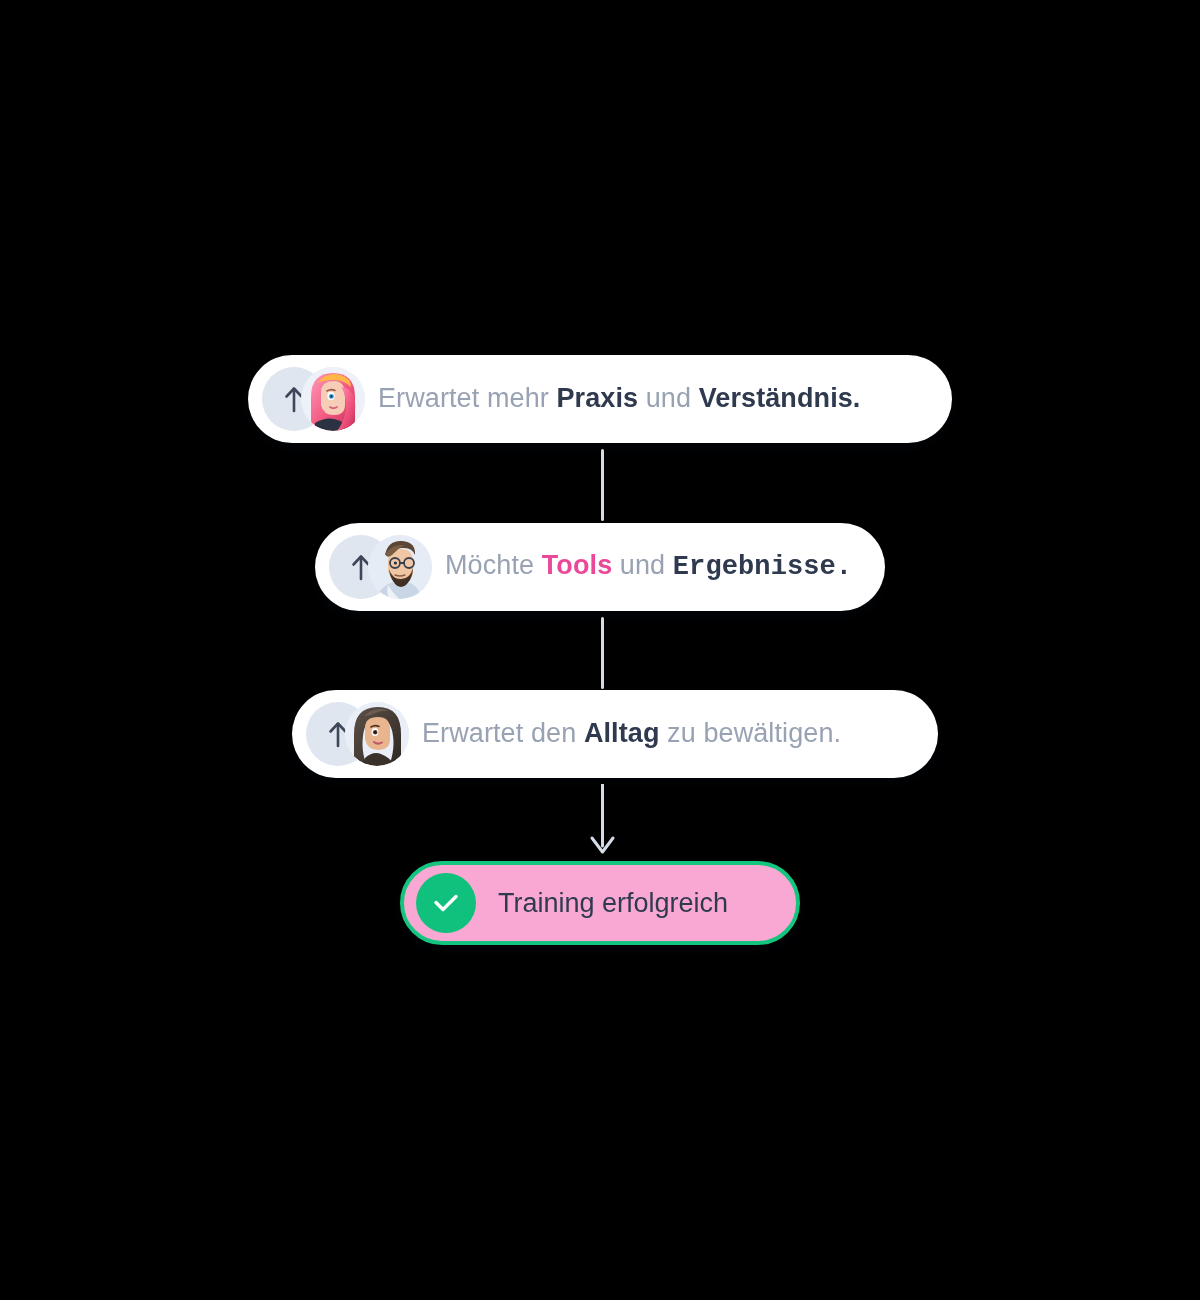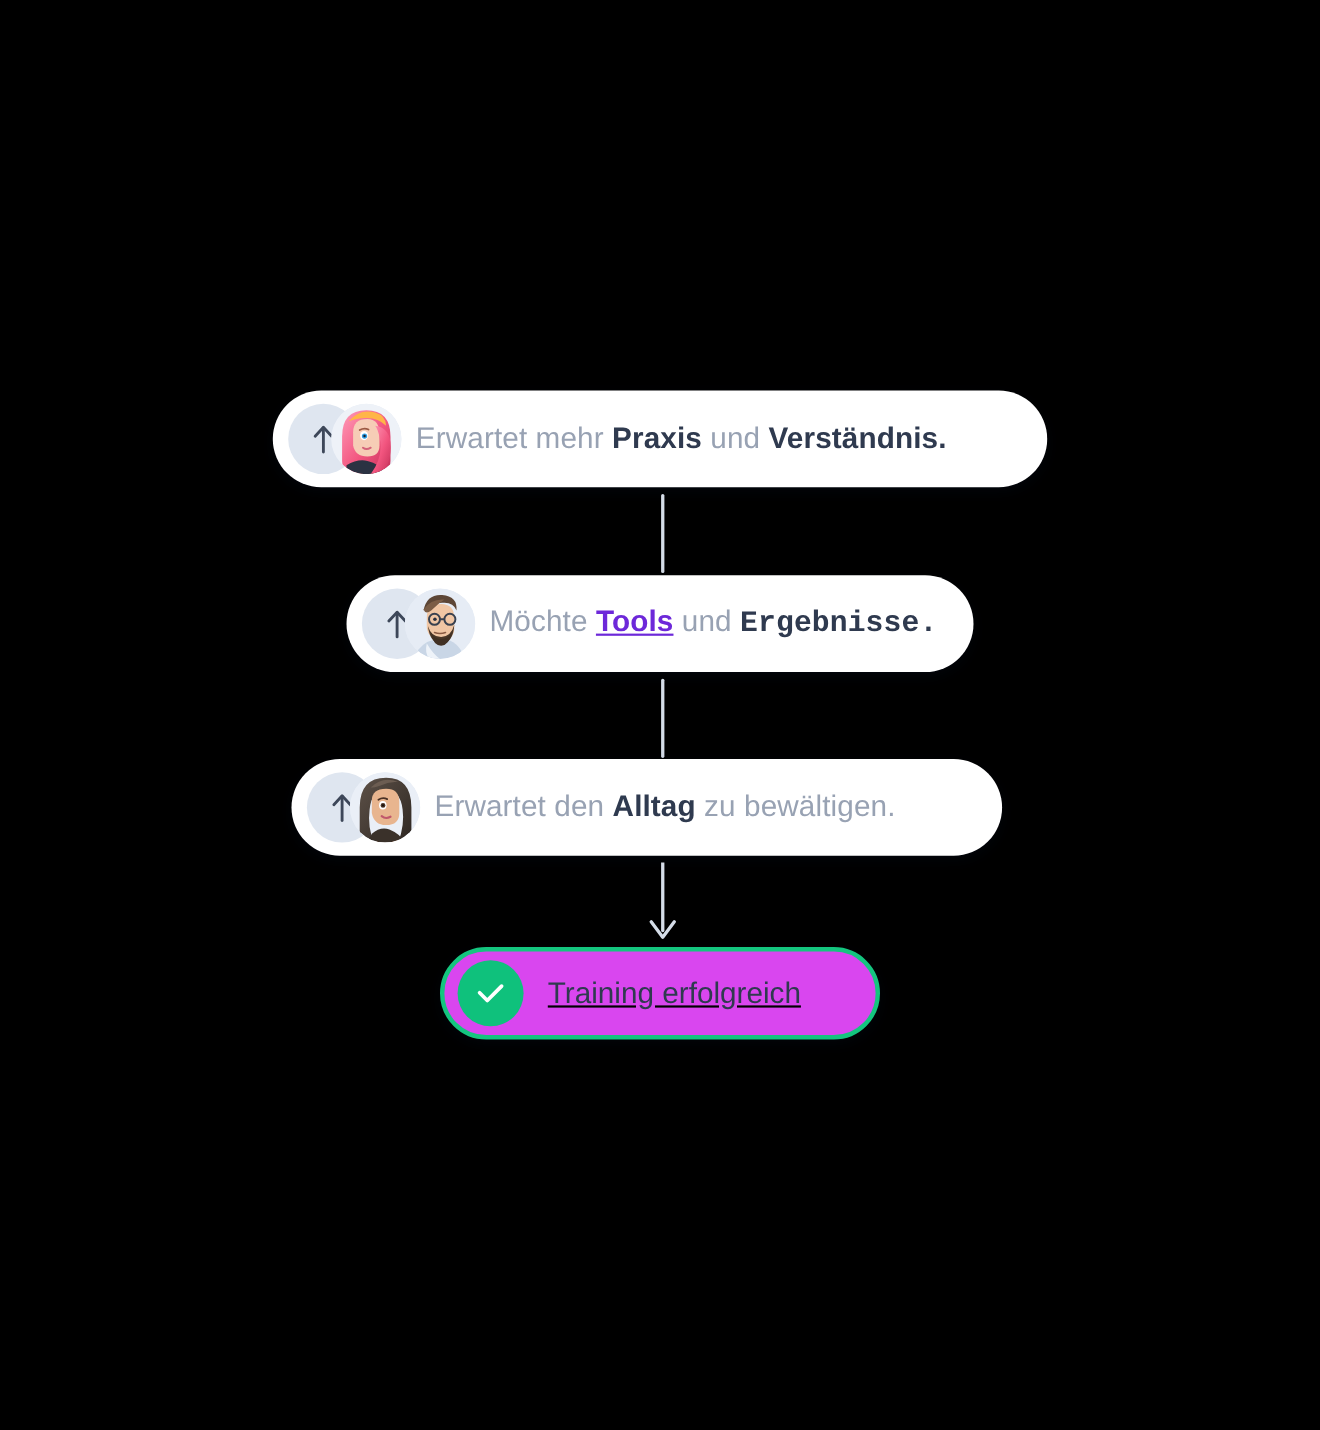--- a/index.html
+++ b/index.html
@@ -89,26 +89,25 @@
   .pill-text .em {
     color: #2f3a4f;
     font-weight: 700;
   }
 
   
   .success-pill {
     position: absolute;
     display: flex;
     align-items: center;
-    background: #d946ef;
+    background: #f9a8d4;
     border: 4px solid #14c57f;
     border-radius: 48px;
     box-sizing: border-box;
     box-shadow: 0 4px 14px rgba(15, 30, 60, 0.16);
-    text-decoration: underline;
   }
   .check-circle {
     flex: 0 0 auto;
     width: 60px;
     height: 60px;
     margin-left: 12px;
     border-radius: 50%;
     background: #0fc17c;
     display: flex;
     align-items: center;
@@ -196,26 +195,26 @@
             <path d="M24 41 Q28 46 33 46 Q39 46 43 40 Q40 52 33 52 Q26 52 24 41 Z" fill="#3f2f23"></path>
             <circle cx="27" cy="28" r="5" fill="none" stroke="#39414f" stroke-width="1.8"></circle>
             <circle cx="41" cy="28" r="5" fill="none" stroke="#39414f" stroke-width="1.8"></circle>
             <path d="M32 28 L36 28" stroke="#39414f" stroke-width="1.8"></path>
             <circle cx="27.4" cy="28" r="1.6" fill="#2a3140"></circle>
             <path d="M27 40 Q32 42 37 40" stroke="#8a5b43" stroke-width="1.4" fill="none" stroke-linecap="round"></path>
           </g>
         </svg>
       </div>
     </div>
-    <div class="pill-text" style="color: rgb(152, 162, 179);"><span>Möchte </span><span class="em" style="color: #6d28d9; text-decoration: underline;">Tools</span><span> und </span><span class="em" style="color: rgb(47, 58, 79); font-family: Liberation Mono, monospace;">Ergebnisse.</span></div>
+    <div class="pill-text" style="color: rgb(152, 162, 179);"><span>Möchte </span><span class="em" style="color: #ec4899;">Tools</span><span> und </span><span class="em" style="color: rgb(47, 58, 79); font-family: Liberation Mono, monospace;">Ergebnisse.</span></div>
   </div>
 
   <div class="connector" id="connector-2" style="left: 601px; top: 617px; height: 72px; background: rgb(213, 221, 232);"></div>
 
-  <div class="pill" id="pill-3" style="left:265px; top:690px; width:646px; height:88px;">
+  <div class="pill" id="pill-3" style="left:292px; top:690px; width:646px; height:88px;">
     <div class="badge-group">
       <div class="arrow-badge" style="background: rgb(223, 230, 240);">
         <svg width="30" height="32" viewBox="0 0 30 32" aria-hidden="true">
           <path d="M15 28 L15 6" stroke="#3d4759" stroke-width="2.6" stroke-linecap="round" fill="none"></path>
           <path d="M7.5 13.5 L15 5.5 L22.5 13.5" stroke="#3d4759" stroke-width="2.6" stroke-linecap="round" stroke-linejoin="round" fill="none"></path>
         </svg>
       </div>
       <div class="avatar">
         <svg viewBox="0 0 64 64" aria-hidden="true">
           <defs>

